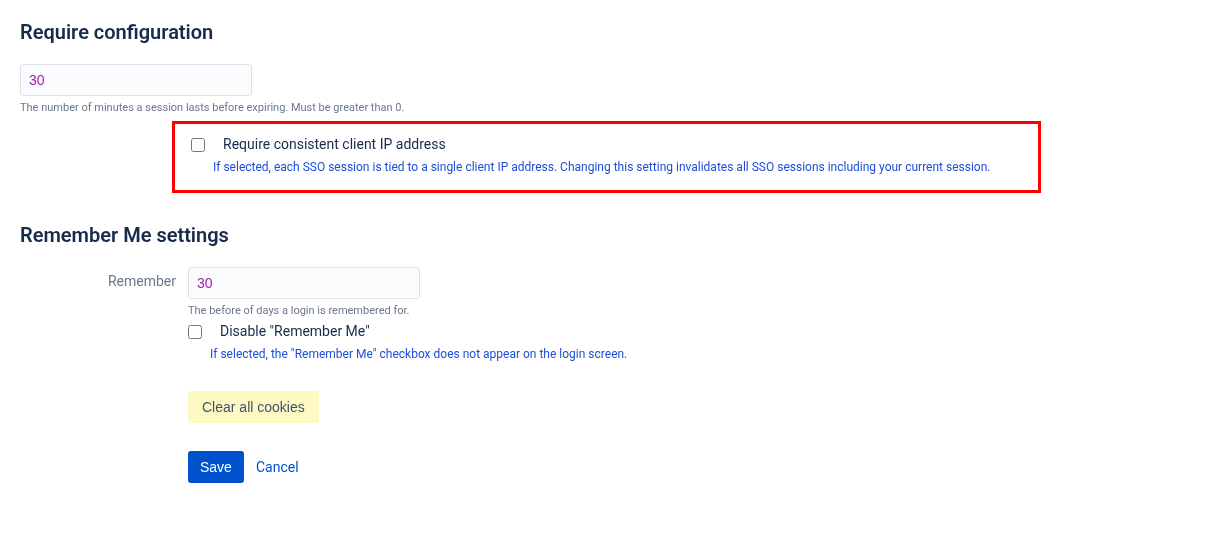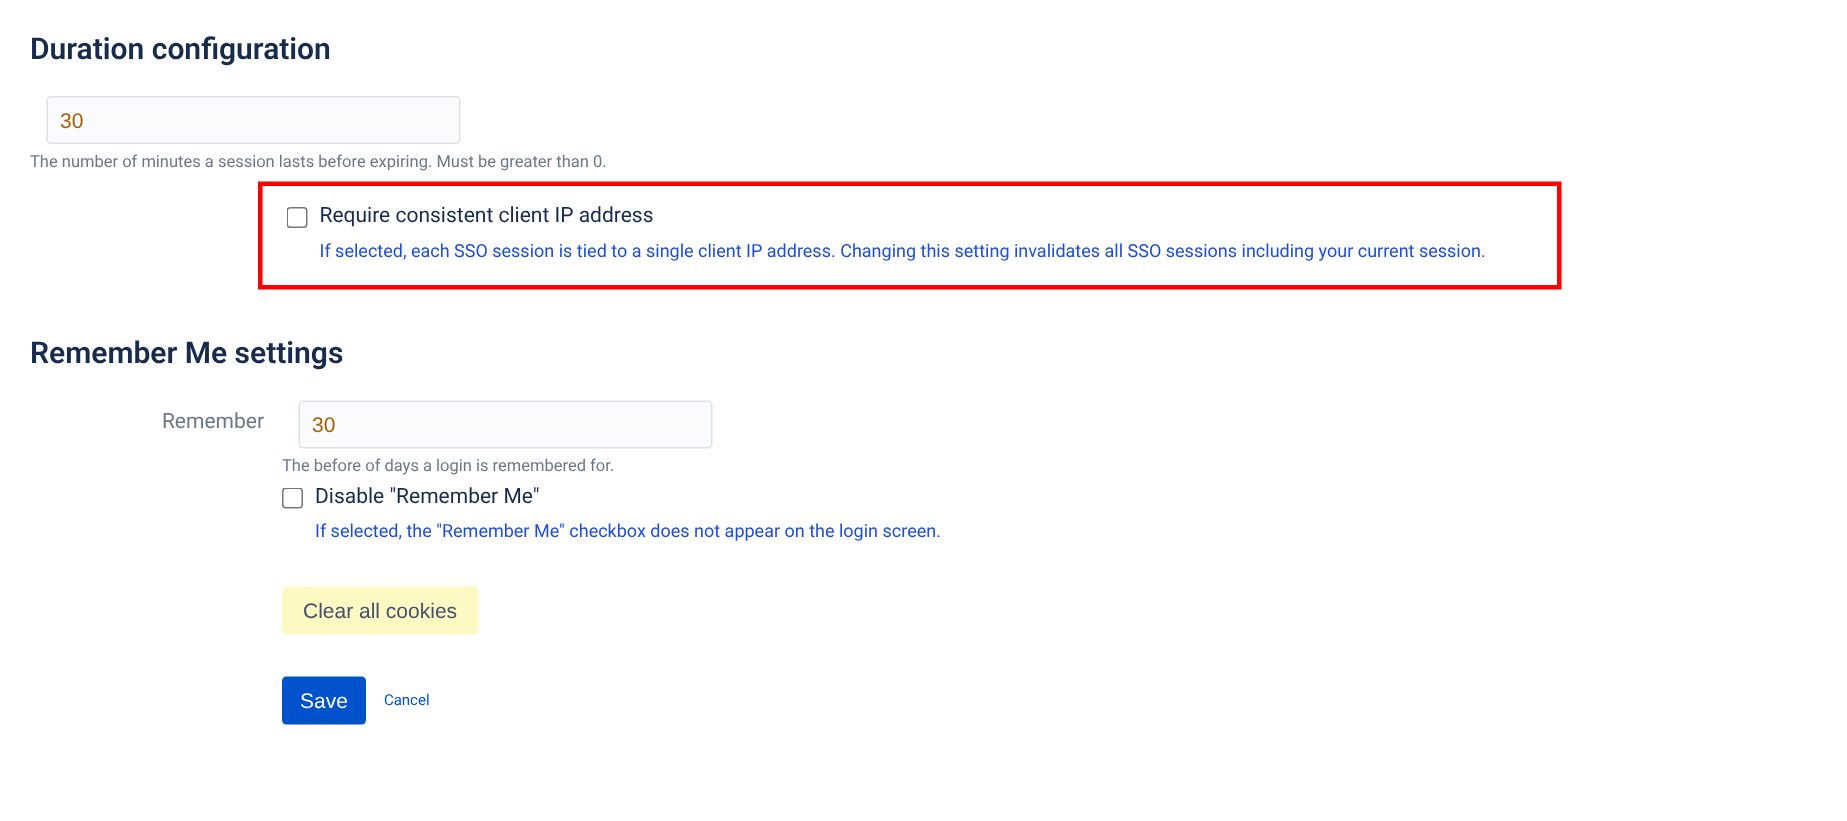--- a/index.html
+++ b/index.html
@@ -33,46 +33,46 @@
       text-align: right;
       padding-right: 12px;
       padding-top: 6px;
       color: #6b778c;
       font-size: 14px;
     }
     .field-col {
       flex: 1;
     }
     .text-input {
-      width: 276px;
+      width: 232px;
       height: 32px;
       padding: 4px 8px;
       border: 1px solid #dfe1e6;
       border-radius: 3px;
       font-size: 14px;
-      color: #a16207;
+      color: #a21caf;
       background: #fafbfc;
-      margin-left: 11px;
     }
     .help-text {
       font-size: 11px;
       color: #6b778c;
       margin-top: 4px;
       line-height: 1.5;
     }
     .help-text-indent {
       font-size: 12px;
       color: #1d4ed8;
       margin-top: 6px;
       margin-left: 22px;
       line-height: 1.5;
     }
     .checkbox-row {
       display: flex;
       align-items: flex-start;
+      gap: 10px;
     }
     .checkbox-input {
       width: 14px;
       height: 14px;
       margin-top: 2px;
       margin-right: 8px;
       cursor: pointer;
     }
     .checkbox-label {
       font-size: 14px;
@@ -107,40 +107,40 @@
       border-radius: 3px;
       padding: 8px 12px;
       font-size: 14px;
       font-weight: 500;
       color: #ffffff;
       cursor: pointer;
     }
     .link {
       color: #0052cc;
       text-decoration: none;
-      font-size: 10px;
+      font-size: 14px;
       cursor: pointer;
       margin-left: 12px;
     }
     .actions-row {
       margin-left: 168px;
       margin-top: 28px;
       display: flex;
       align-items: center;
     }
     .clear-row {
       margin-left: 168px;
       margin-top: 28px;
     }
   </style>
 </head>
 <body>
 
 <div class="section">
-  <h2>Duration configuration</h2>
+  <h2>Require configuration</h2>
 
   <div class="form-row">
     <div class="field-col">
       <input type="text" class="text-input" value="30" style="">
       <div class="help-text">The number of minutes a session lasts before expiring. Must be greater than 0.</div>
     </div>
   </div>
 
   <div class="highlight-box">
     <div class="checkbox-row">

